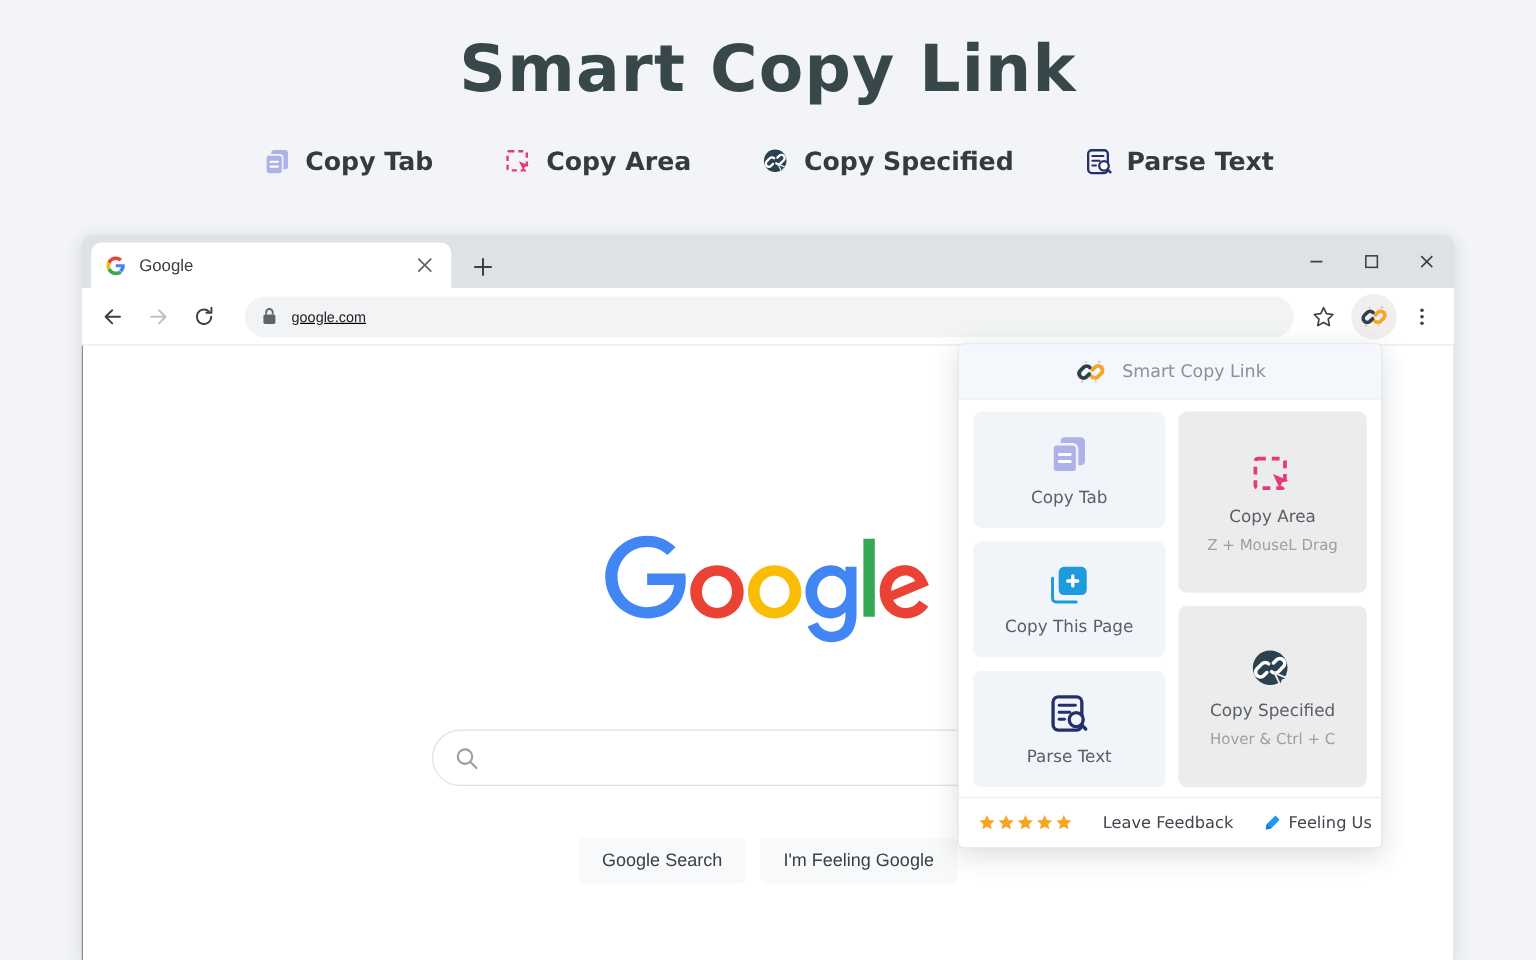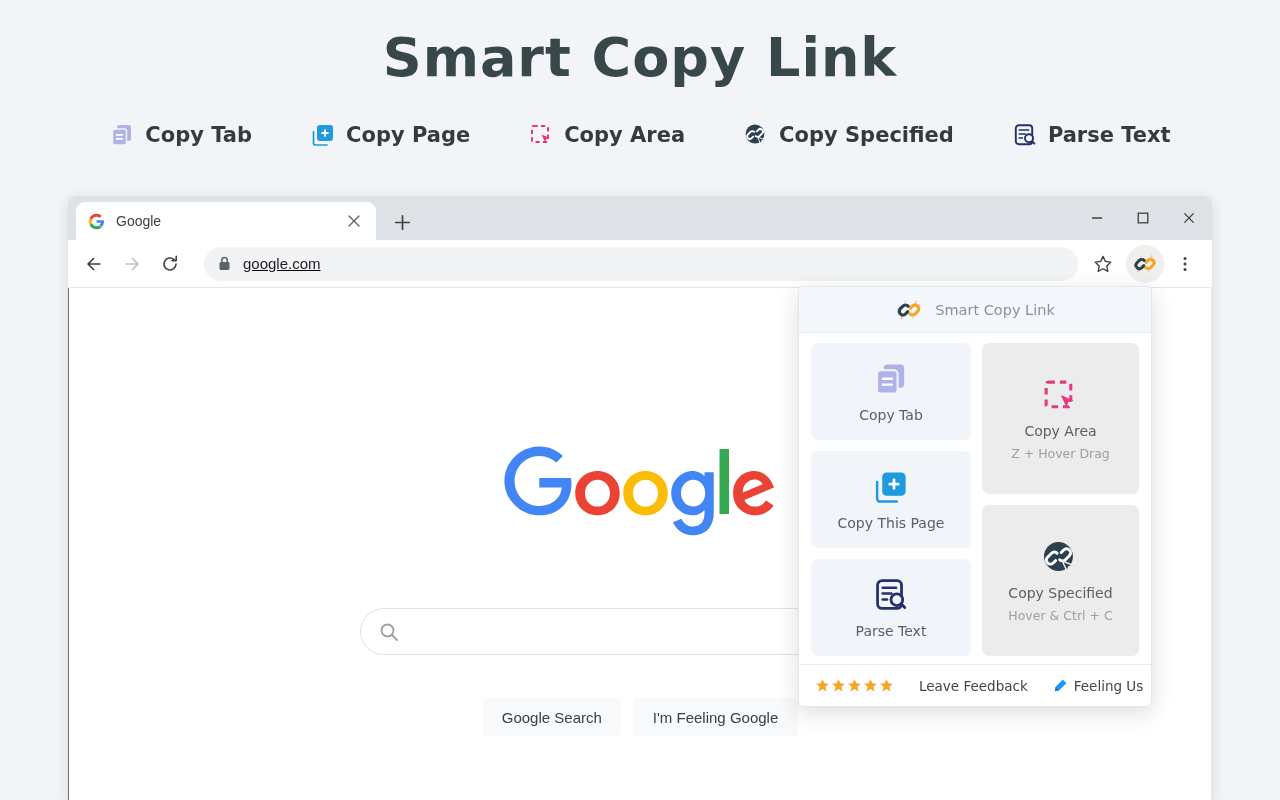--- a/index.html
+++ b/index.html
@@ -92,21 +92,21 @@
     width: 36px; height: 36px; flex: none;
     display: flex; align-items: center; justify-content: center;
     color: #3c4043; margin-right: 2px;
   }
   .navbtn.disabled { color: #bdc1c6; }
   .omnibox {
     flex: 1; height: 34px; margin: 0 8px 0 14px;
     background: #f1f3f4; border-radius: 18px;
     display: flex; align-items: center; padding: 0 14px; gap: 12px;
   }
-  .omnibox-url { font-size: 15px; color: #202124; }
+  .omnibox-url { font-size: 12px; color: #202124; }
   .tool-right { display: flex; align-items: center; gap: 2px; padding-right: 4px; }
   .starbtn {
     width: 34px; height: 34px;
     display: flex; align-items: center; justify-content: center;
     color: #3c4043;
   }
   .extbtn {
     width: 38px; height: 38px; border-radius: 50%;
     background: #f1efec;
     display: flex; align-items: center; justify-content: center;
@@ -227,29 +227,20 @@
     <div class="feature">
       <svg class="feature-ico" viewBox="0 0 26 26">
         <rect x="8" y="3" width="14" height="16" rx="2.5" fill="#aeb2e8"></rect>
         <rect x="3.5" y="7" width="14" height="16" rx="2.5" fill="#aeb2e8" stroke="#f2f4f7" stroke-width="1.4"></rect>
         <rect x="6.6" y="12" width="7.8" height="1.7" rx="0.8" fill="#fff"></rect>
         <rect x="6.6" y="16" width="7.8" height="1.7" rx="0.8" fill="#fff"></rect>
       </svg>
       <span class="feature-label">Copy Tab</span>
     </div>
 
-    <div class="feature">
-      <svg class="feature-ico" viewBox="0 0 26 26">
-        <path d="M3.5 9.5v11.5a2 2 0 0 0 2 2H17" fill="none" stroke="#1d9bdd" stroke-width="1.7" stroke-linecap="round"></path>
-        <rect x="7" y="3" width="16" height="16" rx="3" fill="#1d9bdd"></rect>
-        <rect x="14.1" y="7.2" width="1.9" height="7.6" rx="0.9" fill="#fff"></rect>
-        <rect x="11.2" y="10.1" width="7.6" height="1.9" rx="0.9" fill="#fff"></rect>
-      </svg>
-      <span class="feature-label">Copy Page</span>
-    </div>
 
     <div class="feature">
       <svg class="feature-ico" viewBox="0 0 26 26">
         <rect x="4" y="4" width="16" height="16" rx="1.5" fill="none" stroke="#e5387f" stroke-width="2" stroke-dasharray="4.2 3.2"></rect>
         <path d="M13.5 12.4l8.3 3.5-3.4 1-1.2 3.4z" fill="#e5387f"></path>
       </svg>
       <span class="feature-label">Copy Area</span>
     </div>
 
     <div class="feature">
@@ -476,21 +467,21 @@
       <div class="col col-right">
 
         <div class="card card-gray">
           <span class="card-icon">
             <svg width="40" height="40" viewBox="0 0 26 26">
               <rect x="4" y="4" width="16" height="16" rx="1.5" fill="none" stroke="#e5387f" stroke-width="2" stroke-dasharray="4.2 3.2"></rect>
               <path d="M13.5 12.4l8.3 3.5-3.4 1-1.2 3.4z" fill="#e5387f"></path>
             </svg>
           </span>
           <span class="card-label">Copy Area</span>
-          <span class="card-hint">Z + Hover Drag</span>
+          <span class="card-hint">Z + MouseL Drag</span>
         </div>
 
         <div class="card card-gray">
           <span class="card-icon">
             <svg width="40" height="40" viewBox="0 0 26 26">
               <circle cx="12" cy="12" r="9.4" fill="#2c4150"></circle>
               <g fill="none" stroke="#fff" stroke-width="1.9" stroke-linecap="round">
                 <path d="M10.2 14.6l-1.6 1.6a2.6 2.6 0 0 1-3.7-3.7l2.6-2.6a2.6 2.6 0 0 1 3.7 0"></path>
                 <path d="M13.8 9.4l1.6-1.6a2.6 2.6 0 0 1 3.7 3.7l-2.6 2.6a2.6 2.6 0 0 1-3.7 0"></path>
               </g>

